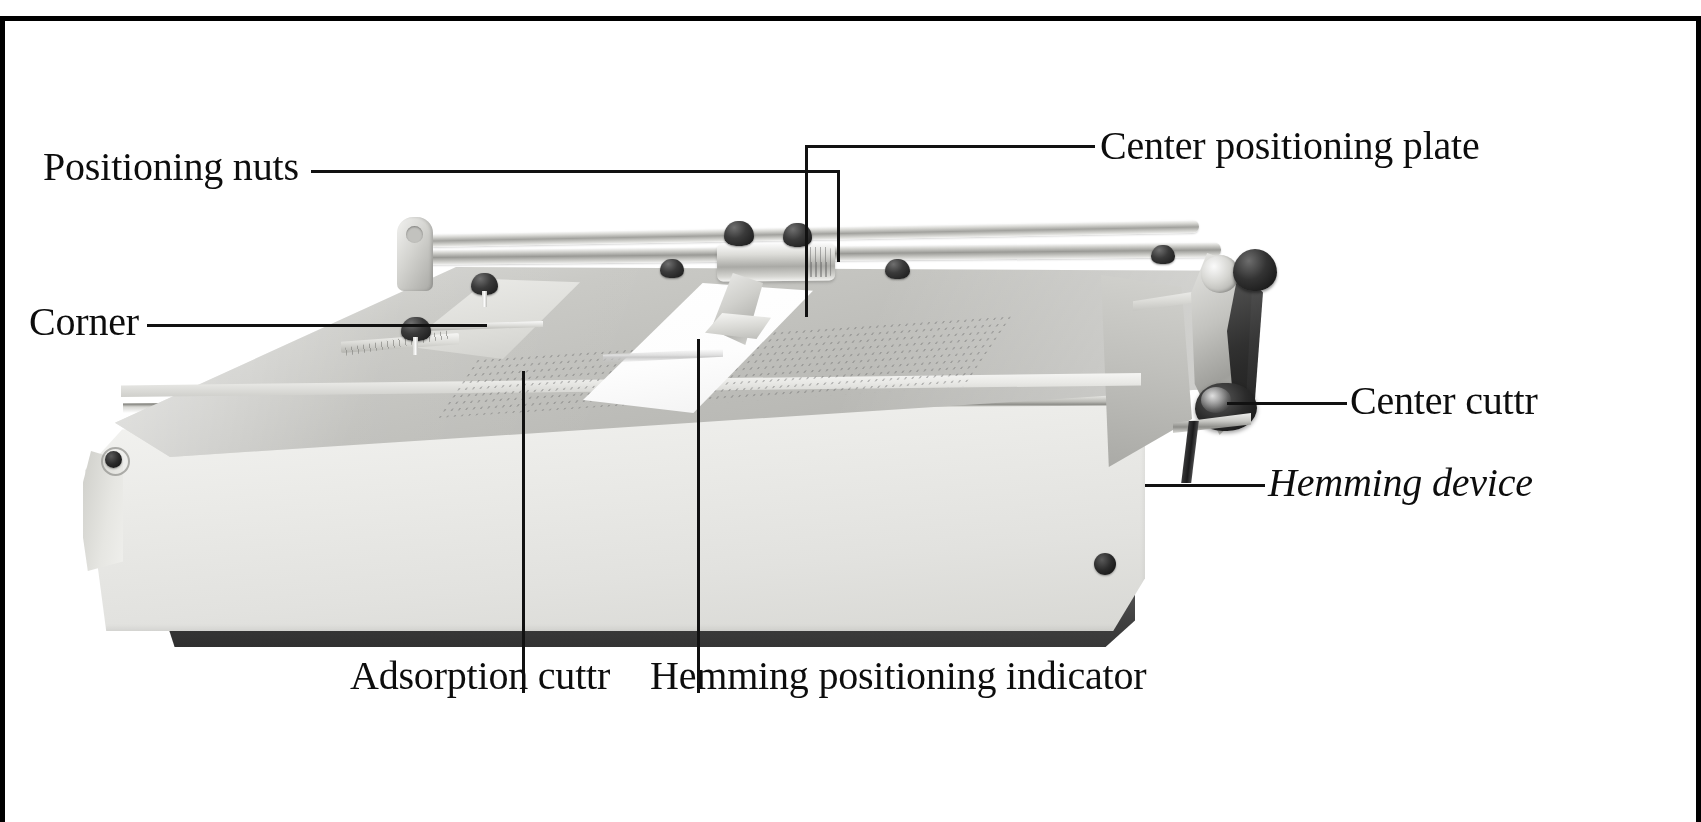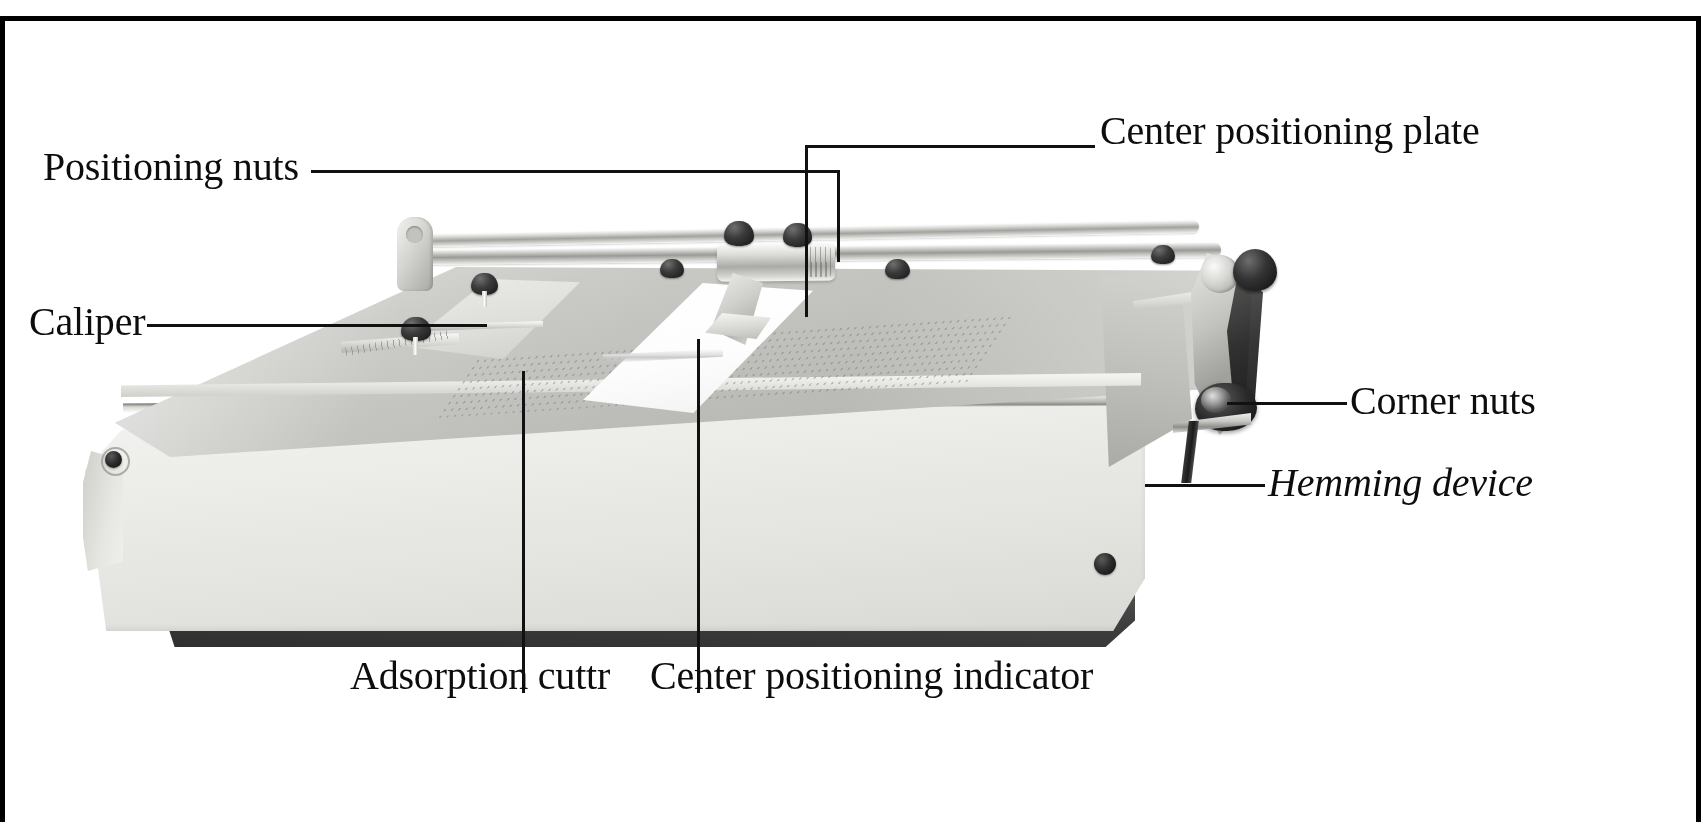--- a/index.html
+++ b/index.html
@@ -413,26 +413,26 @@
     <div class="leader leader-h" style="left:1222px; top:381px; width:120px;"></div>
 
     <div class="leader leader-h" style="left:1140px; top:463px; width:120px;"></div>
 
     <div class="leader leader-v" style="left:517px; top:350px; height:322px;"></div>
 
     <div class="leader leader-v" style="left:692px; top:318px; height:354px;"></div>
 
     <div class="label" style="left:38px; top:126px; font-size:40px;">Positioning nuts</div>
 
-    <div class="label" style="left:1095px; top:90px; font-size:40px;">Center positioning plate</div>
-
-    <div class="label" style="left:24px; top:281px; font-size:40px;">Caliper</div>
-
-    <div class="label" style="left:1345px; top:360px; font-size:40px;">Corner nuts</div>
+    <div class="label" style="left:1095px; top:105px; font-size:40px;">Center positioning plate</div>
+
+    <div class="label" style="left:24px; top:281px; font-size:40px;">Corner</div>
+
+    <div class="label" style="left:1345px; top:360px; font-size:40px;">Center cuttr</div>
 
     <div class="label" style="left:1263px; top:442px; font-size:40px;font-style:italic;">Hemming device</div>
 
     <div class="label" style="left:345px; top:635px; font-size:40px;">Adsorption cuttr</div>
 
-    <div class="label" style="left:645px; top:635px; font-size:40px;">Center positioning indicator</div>
+    <div class="label" style="left:645px; top:635px; font-size:40px;">Hemming positioning indicator</div>
 
   </div>
 </div>
 
 </body></html>

